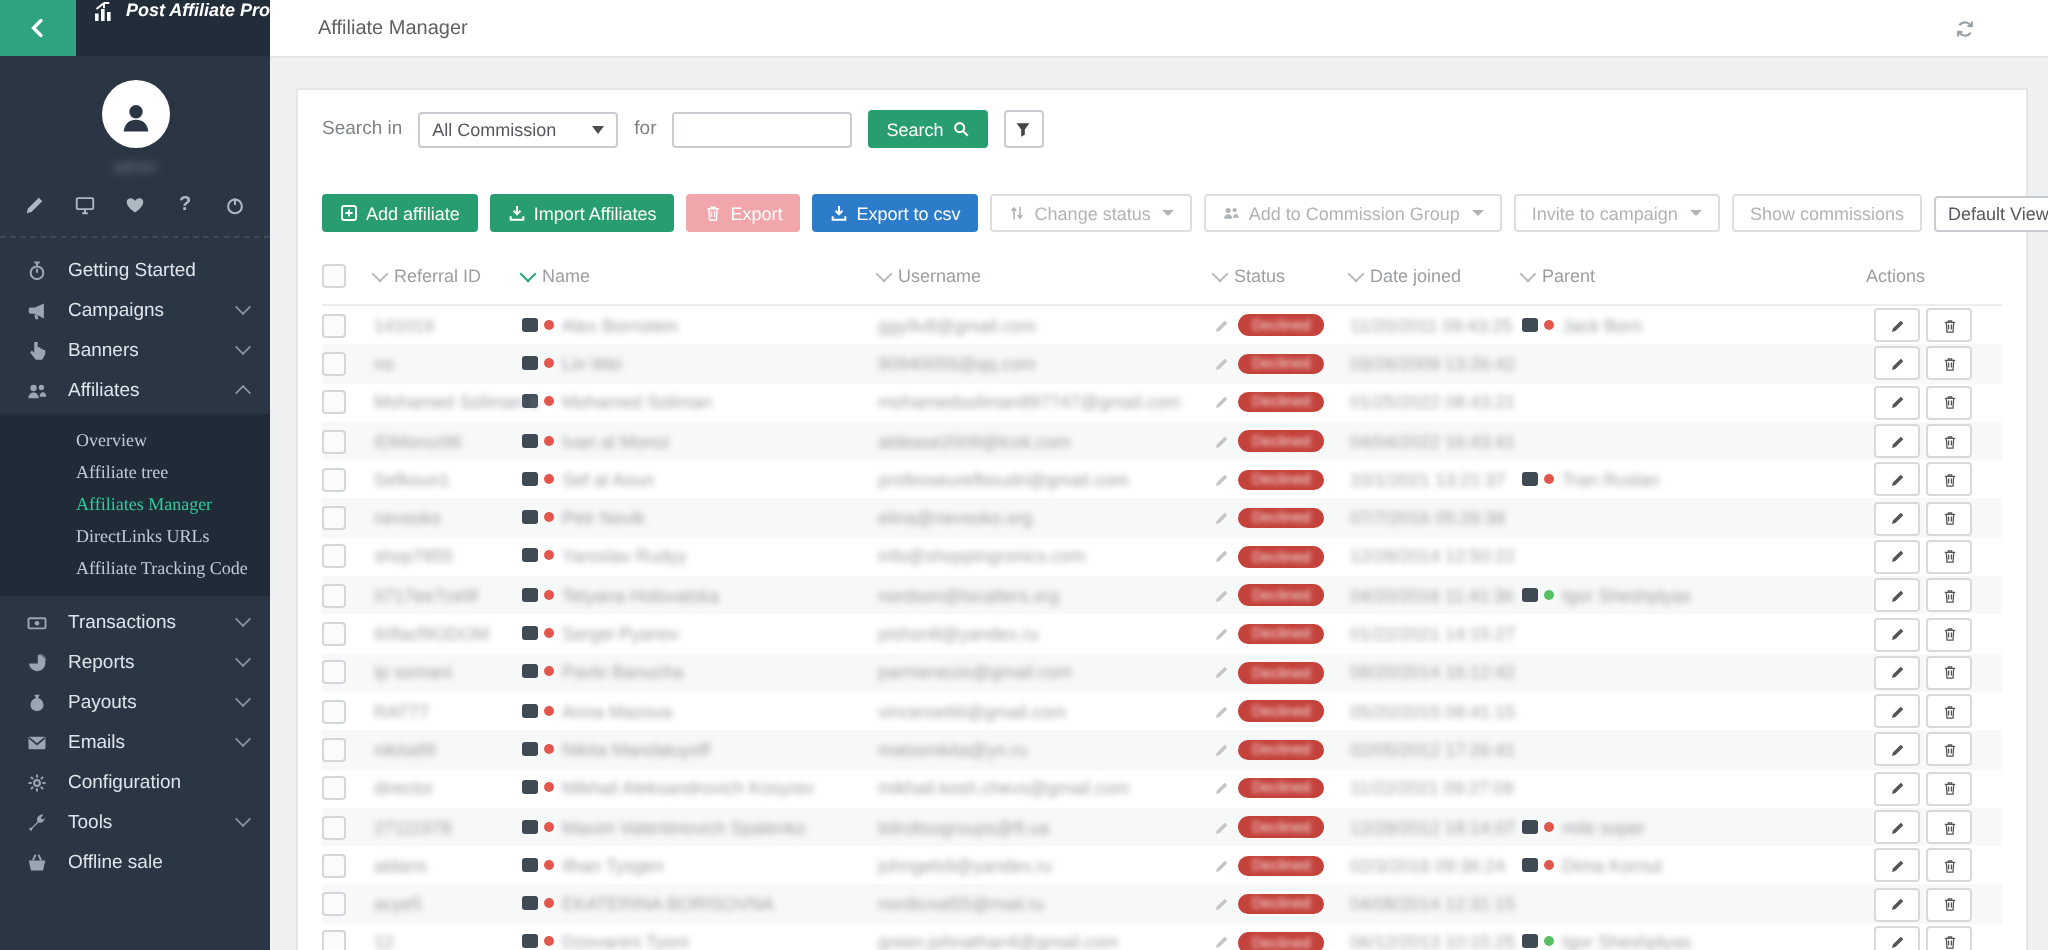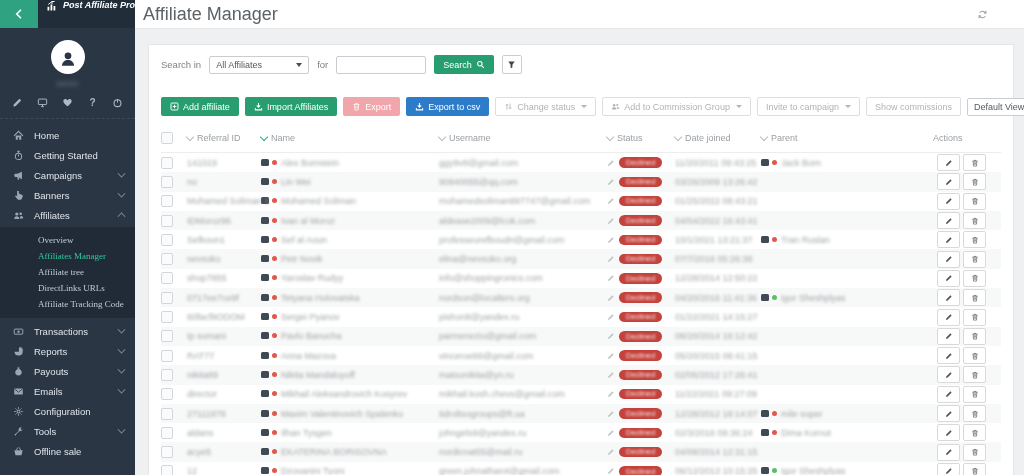--- a/index.html
+++ b/index.html
@@ -25,21 +25,21 @@
   .nic{width:11px;height:11px;color:#9aa6b1;margin-right:10px;flex:none;}
   .nlbl{flex:1;white-space:nowrap;overflow:hidden;}
   .nchev{width:6px;height:6px;border-right:1.4px solid #8d99a5;border-bottom:1.4px solid #8d99a5;transform:rotate(45deg) scale(.8);margin-top:-3px;flex:none;}
   .nchev.up{transform:rotate(-135deg) scale(.8);margin-top:3px;}
   .submenu{background:#202b37;padding:5px 0 6px 0;margin:2px 0 3px 0;font-family:Liberation Serif, serif;}
   .sub-item{padding:3px 8px 3px 38px;color:#c3ccd5;font-size:9px;cursor:pointer;white-space:nowrap;}
   .sub-item.active{color:#2ecb9c;}
 
   
   .topbar{position:absolute;left:135px;right:0;top:0;height:28px;background:#fff;border-bottom:1px solid #e5e6e8;display:flex;align-items:center;}
-  .page-title{font-size:18px;color:#5d6266;padding-left:8px;}
+  .page-title{font-size:10px;color:#5d6266;padding-left:24px;}
   .refresh{margin-left:auto;margin-right:36px;width:11px;height:11px;color:#9aa0a5;cursor:pointer;}
 
   
   .content{position:absolute;left:135px;right:0;top:28px;bottom:0;padding:16px 10px 0 13px;box-sizing:border-box;}
   .card{background:#fff;border:1px solid #e4e5e7;padding:10px 12px;min-height:600px;box-sizing:border-box;}
 
   .search-row{display:flex;align-items:center;gap:8px;margin-bottom:23px;}
   .lab{font-size:9.5px;color:#7d8286;}
   .sel{height:18px;border:1px solid #c9ccd0;border-radius:2px;background:#fff;display:flex;align-items:center;font-size:9px;color:#55595d;padding:0 6px;cursor:pointer;box-sizing:border-box;}
   .sel .caret{margin-left:auto;width:0;height:0;border-left:3.5px solid transparent;border-right:3.5px solid transparent;border-top:4px solid #4a4e52;}
@@ -142,29 +142,20 @@
             <circle cx="8" cy="9" r="5" fill="none" stroke="currentColor" stroke-width="1.5"></circle>
             <path d="M8 3.2V8" stroke="currentColor" stroke-width="1.5"></path>
           </svg>
         </span>
     </div>
     <div class="sb-divider"></div>
     <div id="nav">
         <div class="nav-item">
           <span class="nic">
             <svg viewBox="0 0 16 16">
-              <path d="M1.5 8.5 8 2l6.5 6.5" fill="none" stroke="currentColor" stroke-width="1.7"></path>
-              <path d="M4 8v6h3v-3.5h2V14h3V8z" fill="currentColor"></path>
-            </svg>
-          </span>
-          <span class="nlbl">Home</span>
-        </div>
-        <div class="nav-item">
-          <span class="nic">
-            <svg viewBox="0 0 16 16">
               <circle cx="8" cy="9.3" r="4.6" fill="none" stroke="currentColor" stroke-width="1.5"></circle>
               <path d="M8 9.3V6.4M6 1.8h4M8 1.8v2.4" stroke="currentColor" stroke-width="1.5"></path>
             </svg>
           </span>
           <span class="nlbl">Getting Started</span>
         </div>
         <div class="nav-item">
           <span class="nic">
             <svg viewBox="0 0 16 16">
               <path d="M13 2.5v11L6.5 10H3.2A1.2 1.2 0 0 1 2 8.8V6.7a1.2 1.2 0 0 1 1.2-1.2h3.3z" fill="currentColor"></path>
@@ -189,22 +180,22 @@
               <circle cx="5.5" cy="5.8" r="2.3" fill="currentColor"></circle>
               <circle cx="11.2" cy="5.4" r="1.9" fill="currentColor"></circle>
               <path d="M1.8 13.2c0-2.6 1.5-4.2 3.7-4.2s3.7 1.6 3.7 4.2zM9.8 12.2c.2-2 1.1-3.3 2.6-3.3 1.4 0 2.2 1.3 2.4 3.3z" fill="currentColor"></path>
             </svg>
           </span>
           <span class="nlbl">Affiliates</span>
           <span class="nchev up"></span>
         </div>
         <div class="submenu">
           <div class="sub-item">Overview</div>
+          <div class="sub-item">Affiliate tree</div>
           <div class="sub-item active">Affiliates Manager</div>
-          <div class="sub-item">Affiliate tree</div>
           <div class="sub-item">DirectLinks URLs</div>
           <div class="sub-item">Affiliate Tracking Code</div>
         </div>
         <div class="nav-item">
           <span class="nic">
             <svg viewBox="0 0 16 16">
               <rect x="1.8" y="4.5" width="12.4" height="7.4" rx="1" fill="none" stroke="currentColor" stroke-width="1.4"></rect>
               <circle cx="8" cy="8.2" r="1.7" fill="currentColor"></circle>
             </svg>
           </span>
@@ -279,21 +270,21 @@
         </svg>
       </span>
   </div>
 
   <div class="content">
     <div class="card">
 
       <div class="search-row">
         <span class="lab">Search in</span>
         <div class="sel scope">
-          <span>All Affiliates</span>
+          <span>All Commission</span>
           <span class="caret"></span>
         </div>
         <span class="lab">for</span>
         <input class="txt-input" type="text" value="" style="">
         <button class="btn green">
           <span>Search</span>
           <span class="bic">
               <svg viewBox="0 0 16 16">
                 <circle cx="6.8" cy="6.8" r="4" fill="none" stroke="currentColor" stroke-width="1.9"></circle>
                 <path d="M9.8 9.8 14 14" stroke="currentColor" stroke-width="1.9"></path>

